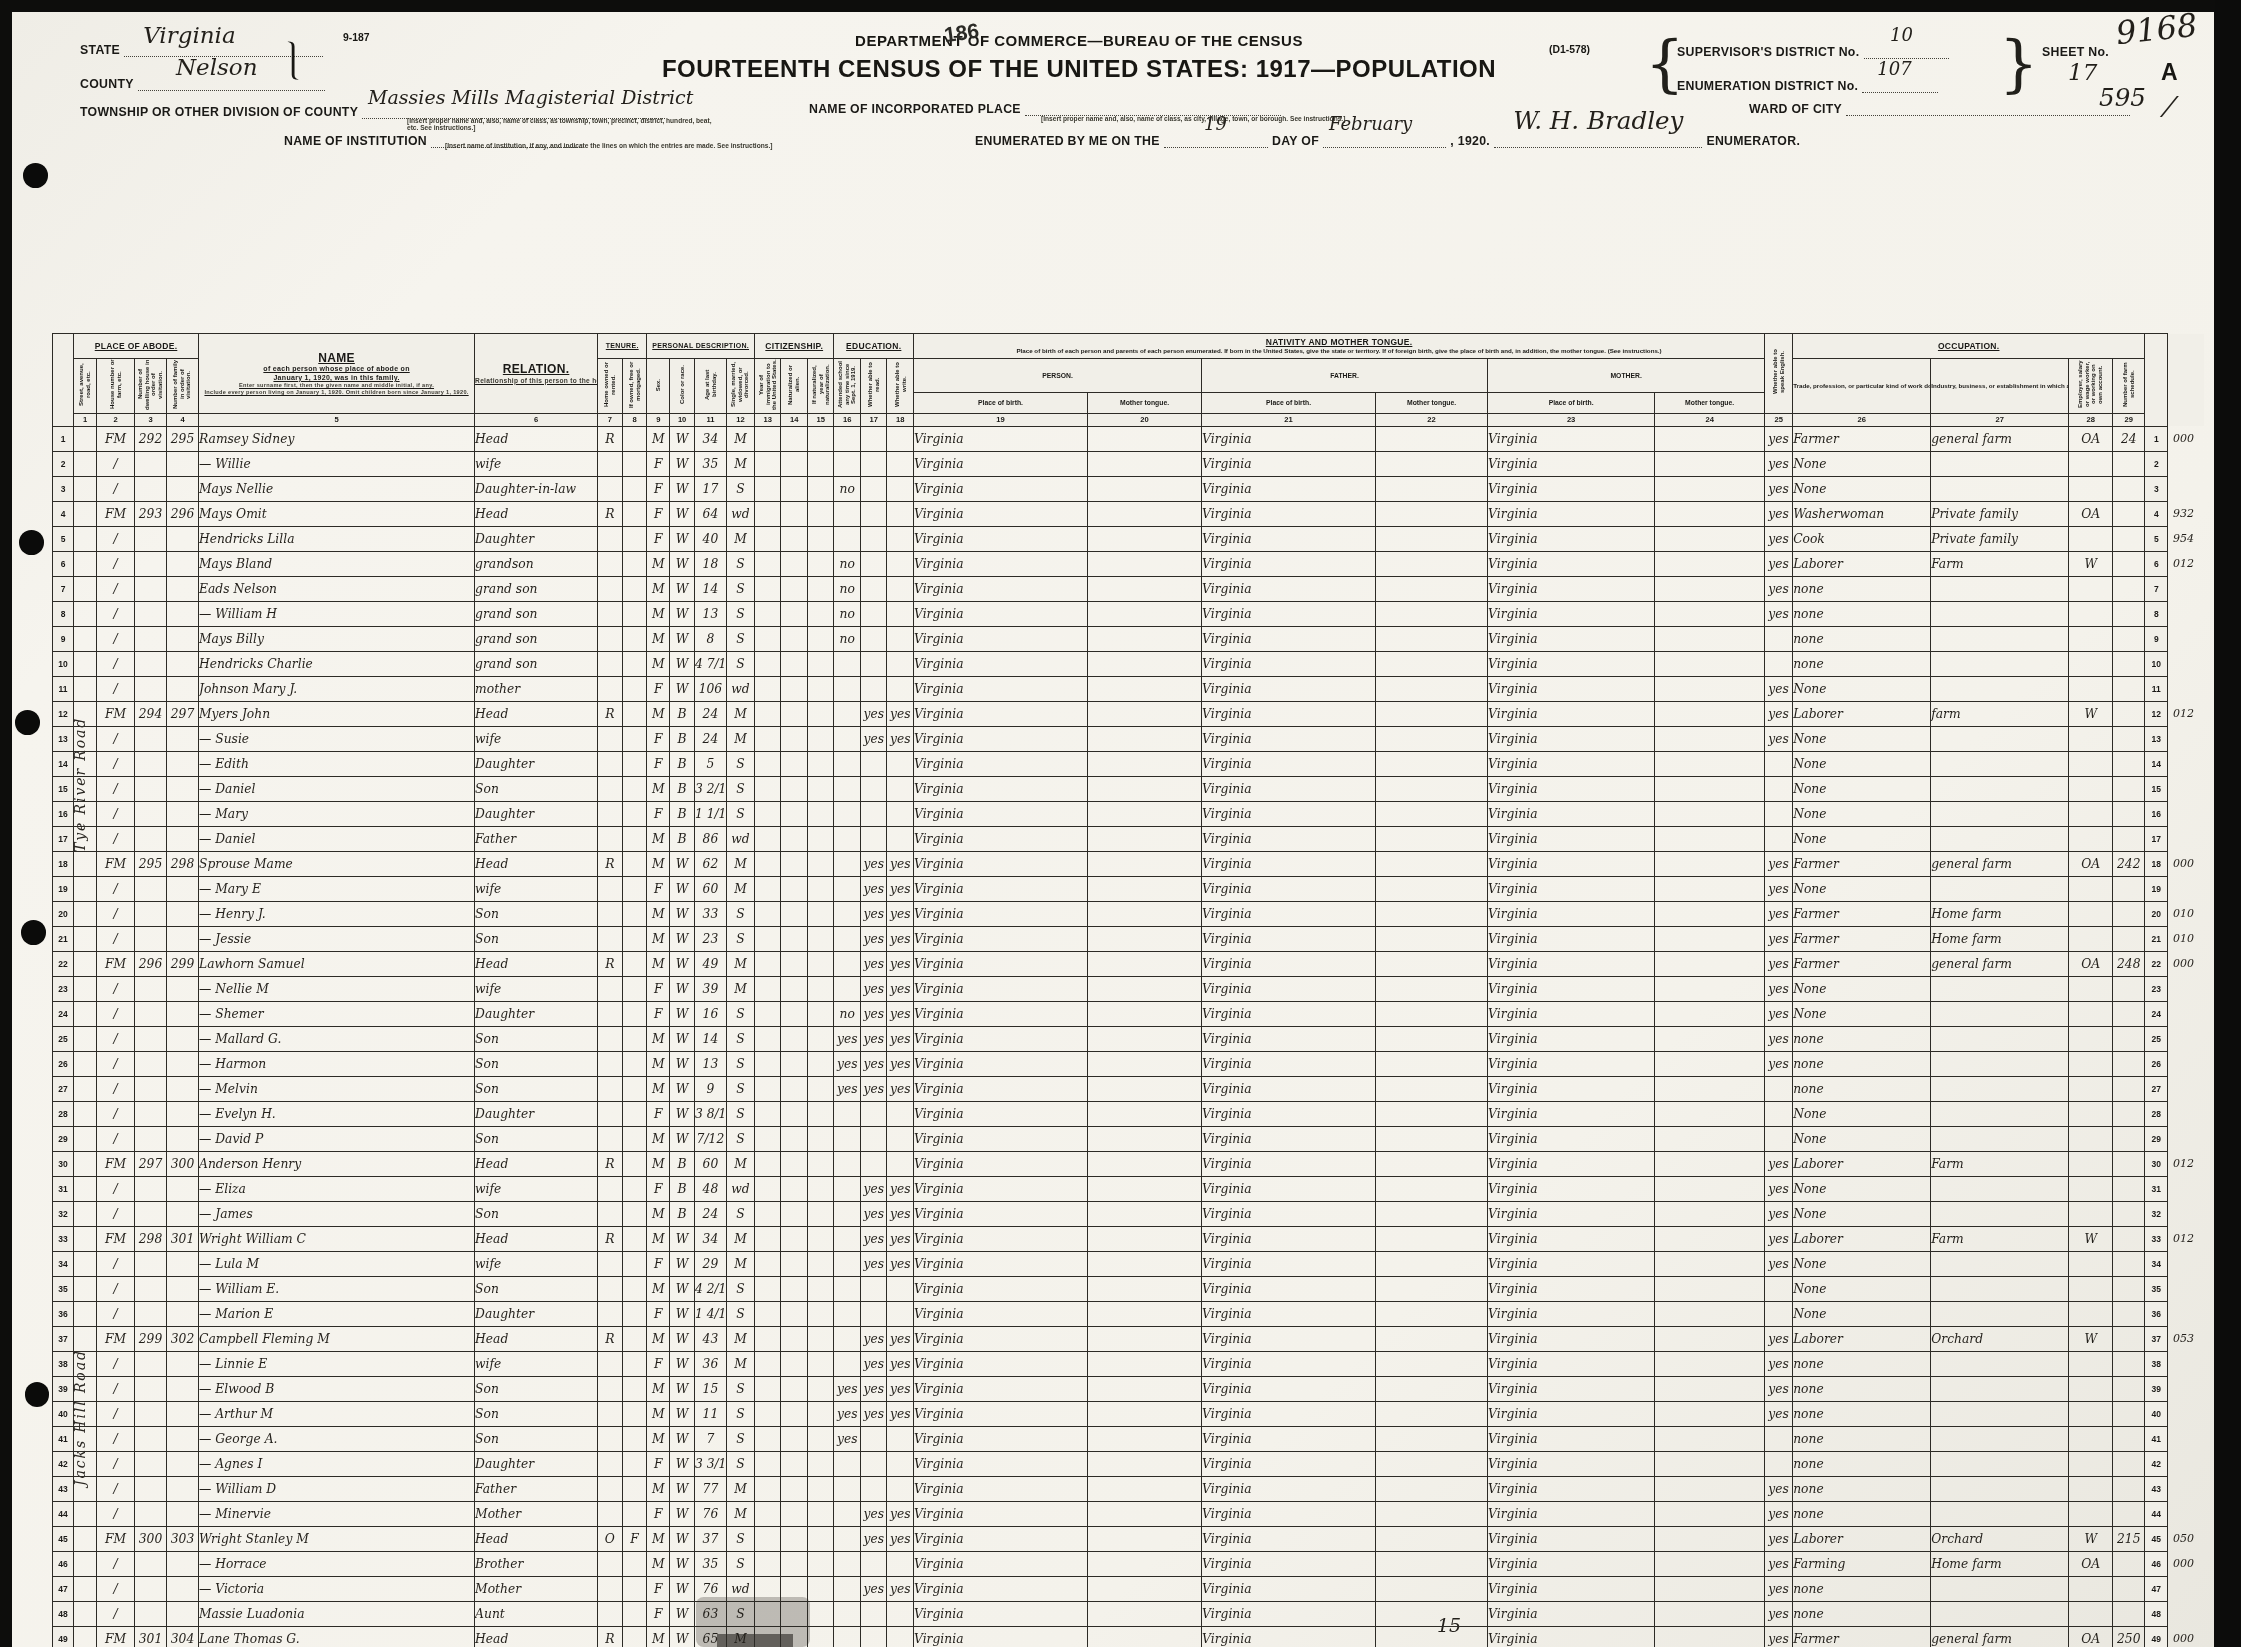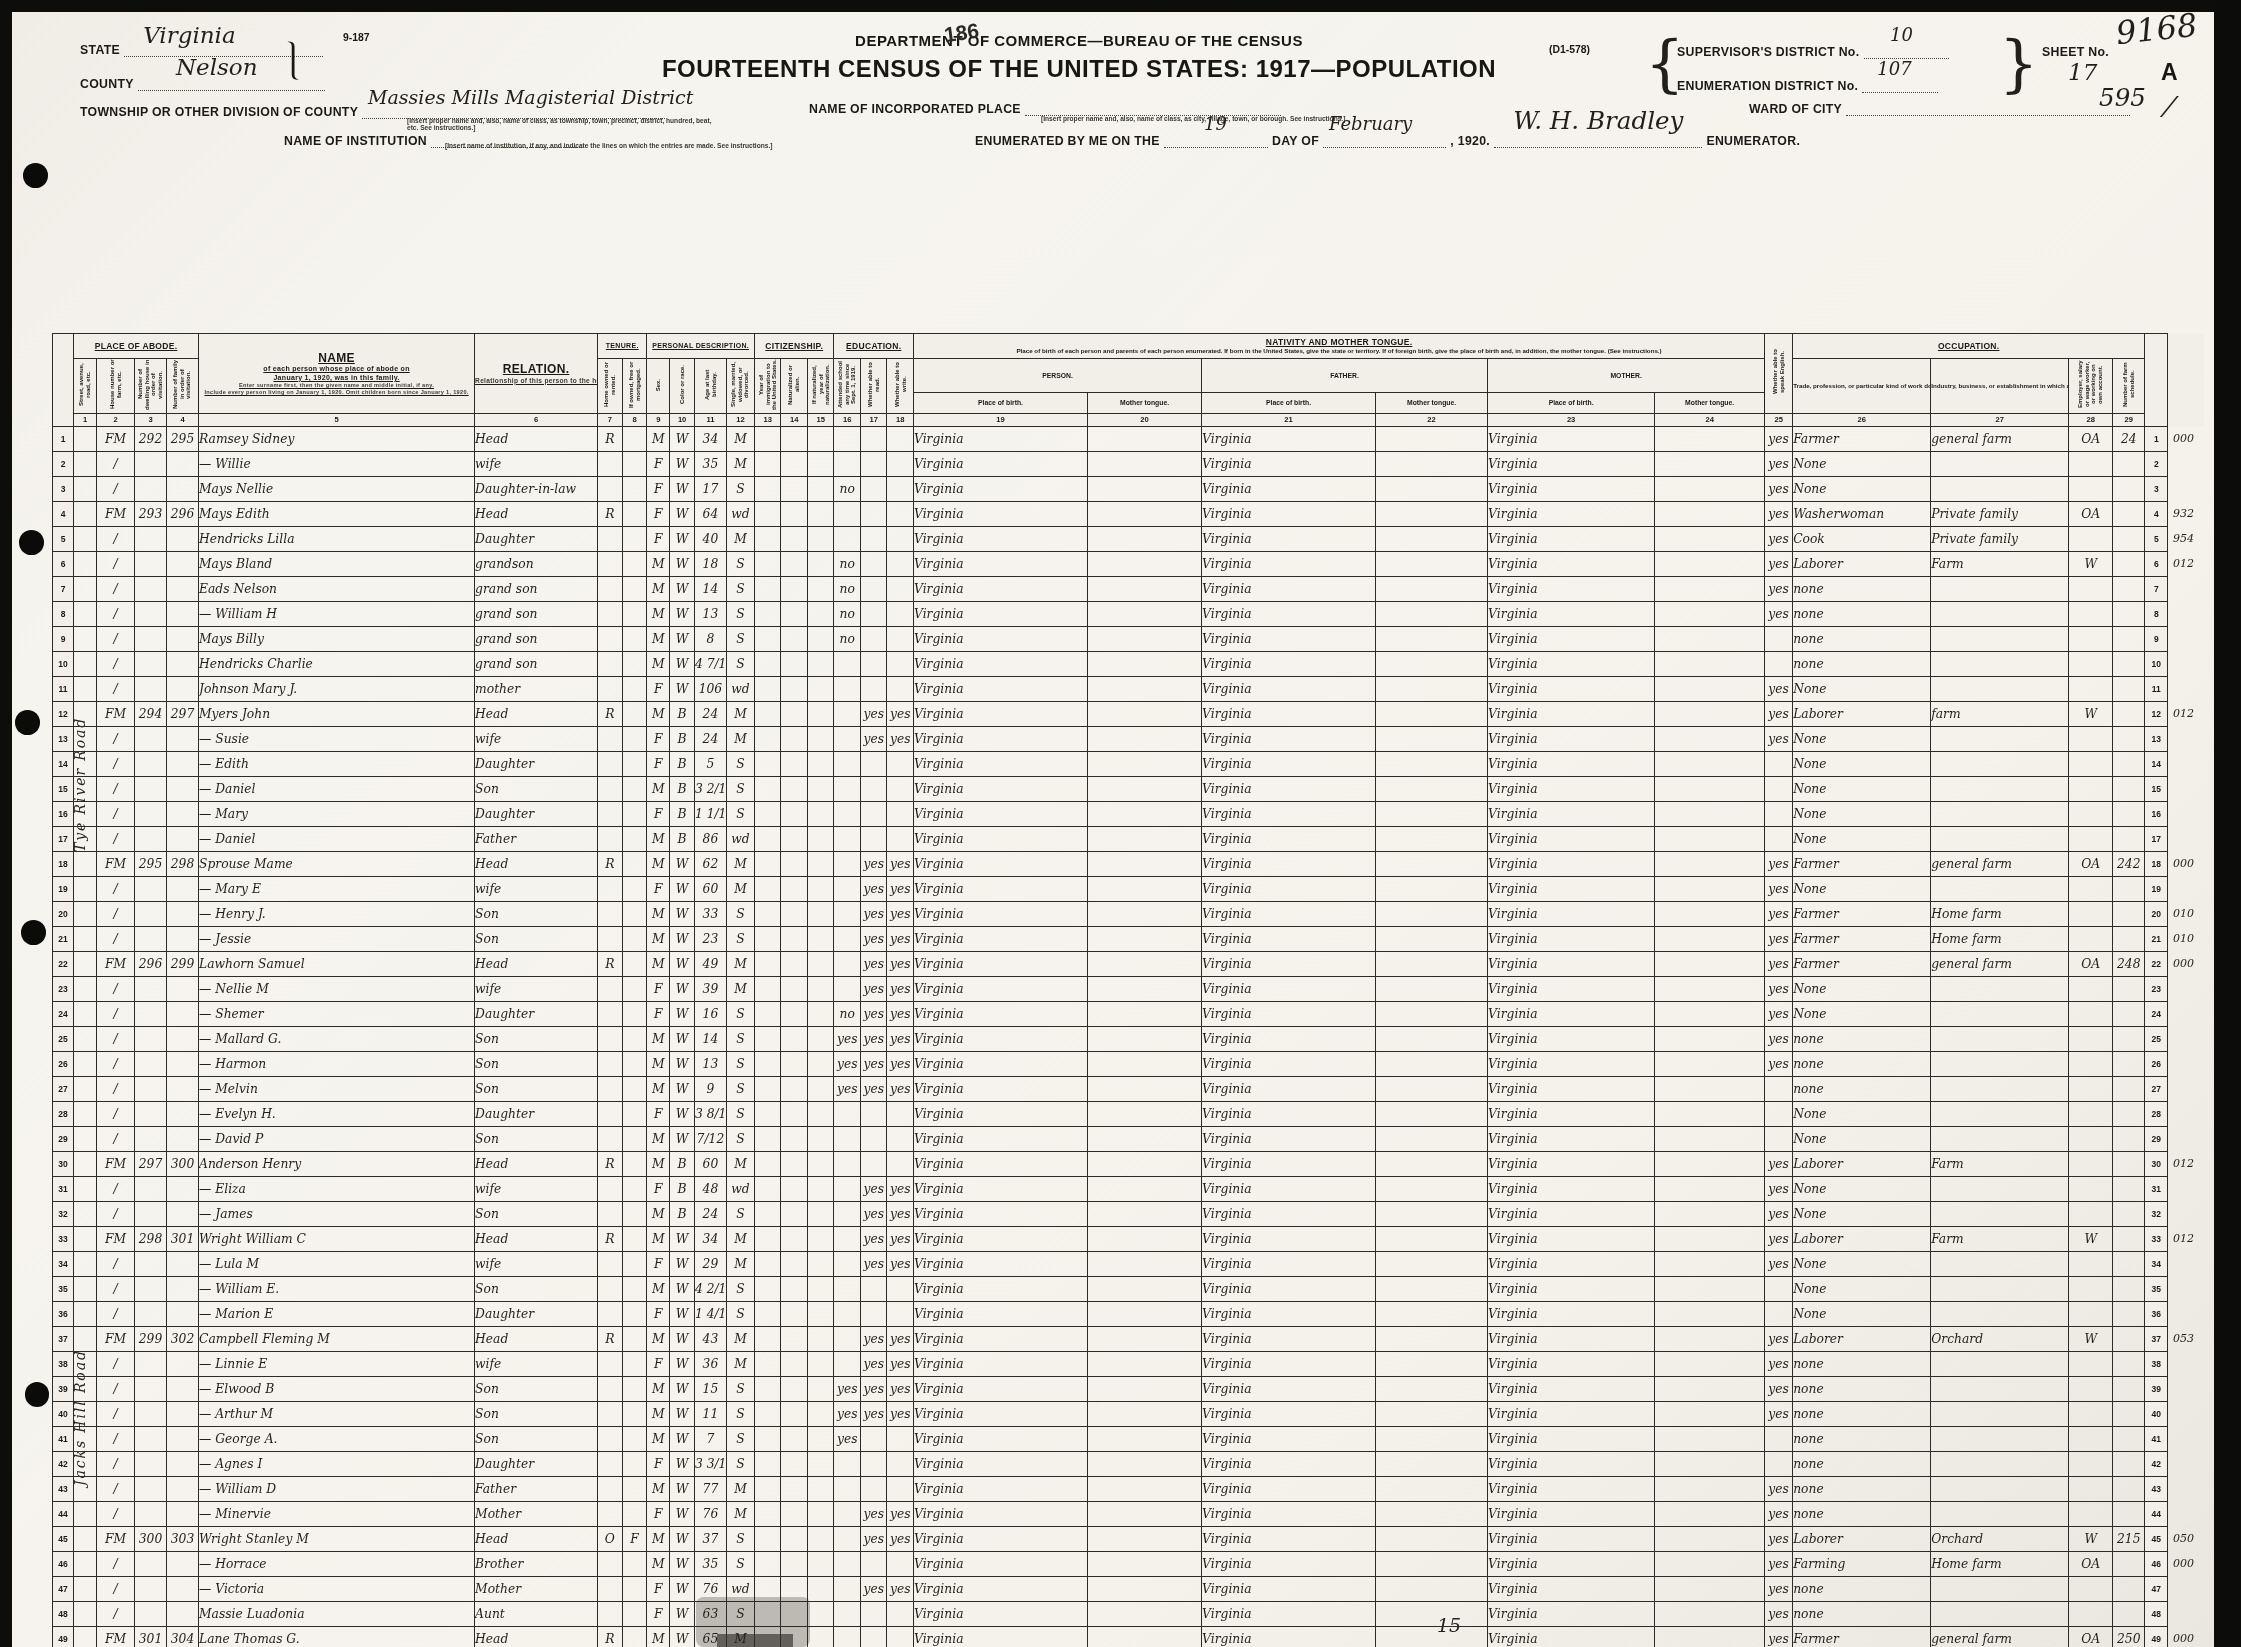--- a/index.html
+++ b/index.html
@@ -388,21 +388,21 @@
             <td class="hw ctr sm"></td>
             <td class="ln">3</td>
             <td class="code hw"></td>
           </tr>
           <tr>
             <td class="ln">4</td>
             <td class="ctr"></td>
             <td class="hw ctr">FM</td>
             <td class="hw ctr sm">293</td>
             <td class="hw ctr sm">296</td>
-            <td class="hw nm gb">Mays Edith</td>
+            <td class="hw nm gb">Mays Omit</td>
             <td class="hw nm gb">Head</td>
             <td class="hw ctr gb">R</td>
             <td class="hw ctr"></td>
             <td class="hw ctr gb">F</td>
             <td class="hw ctr">W</td>
             <td class="hw ctr sm">64</td>
             <td class="hw ctr sm">wd</td>
             <td class="hw ctr gb"></td>
             <td class="hw ctr"></td>
             <td class="hw ctr"></td>

